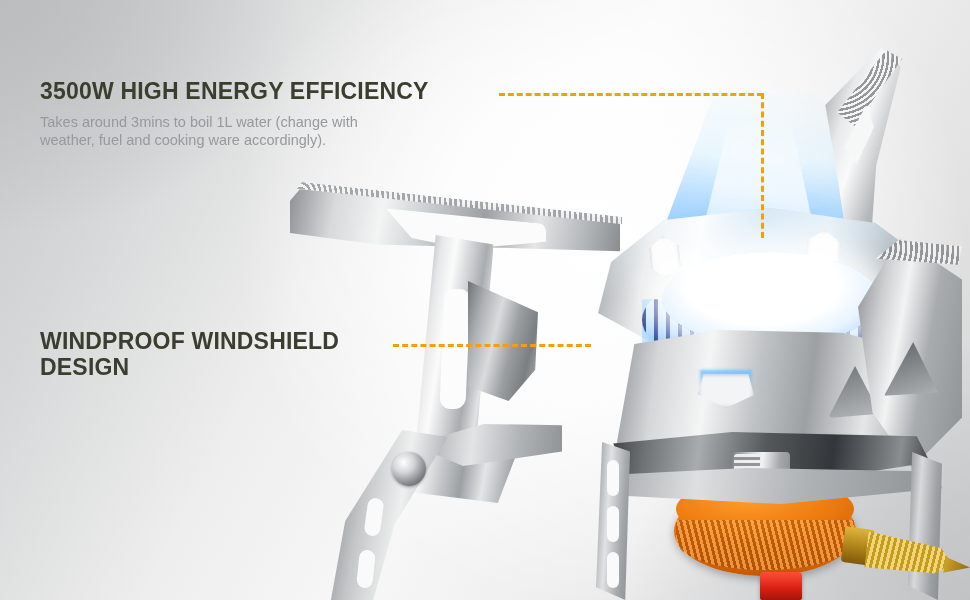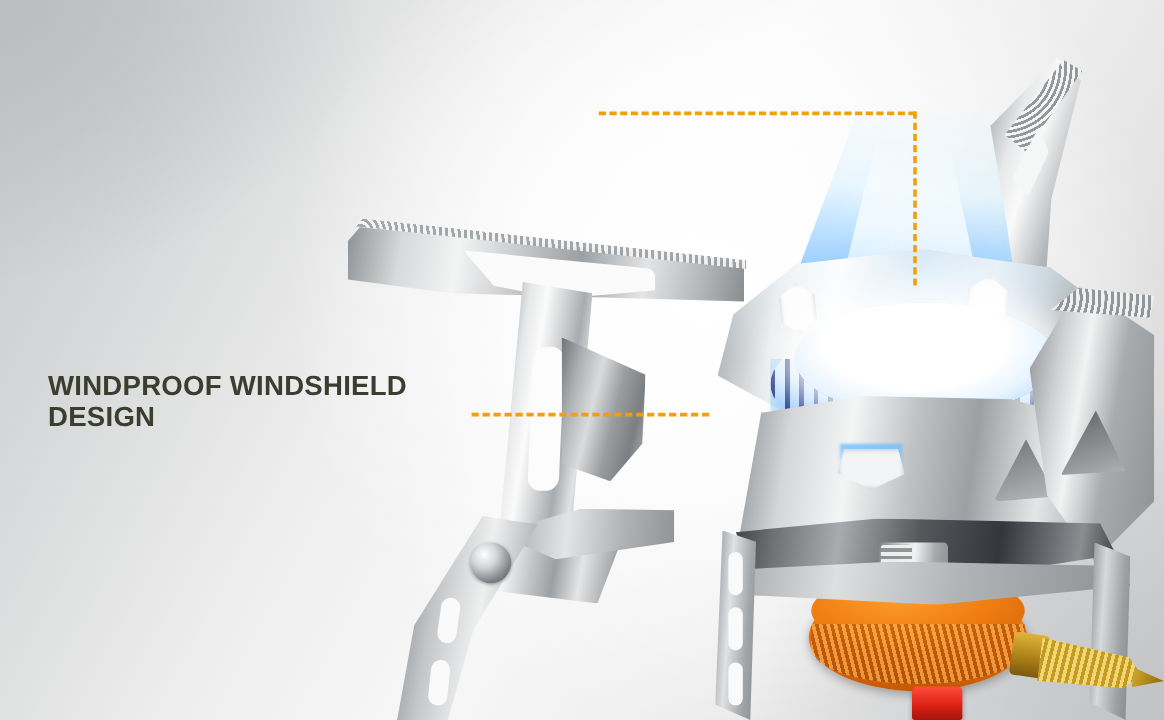--- a/index.html
+++ b/index.html
@@ -41,21 +41,21 @@
     white-space:pre-line;
   }
   .feature p {
     margin-top:9px;
     font-size:14.5px;
     line-height:18px;
     color:#97999d;
     white-space:pre-line;
   }
   #feature-power  { left:40px; top:78px;  width:450px; }
-  #feature-wind   { left:40px; top:308px; width:400px; }
+  #feature-wind   { left:40px; top:328px; width:400px; }
 
   
   .dash-h, .dash-v { position:absolute; z-index:45; }
   .dash-h {
     height:0; border-top:3px dashed var(--accent,#f2a007);
   }
   .dash-v {
     width:0; border-left:3px dashed var(--accent,#f2a007);
   }
   #conn-power-h { left:499px; top:93px;  width:264px; }
@@ -462,19 +462,24 @@
     <div id="valve-collar"></div>
     <div id="valve-body"></div>
     <div id="valve-tip"></div>
     <div id="igniter"></div>
   </div>
 
   <div id="conn-power-h" class="dash-h" style="--accent: #f2a007;"></div>
   <div id="conn-power-v" class="dash-v" style="--accent: #f2a007;"></div>
   <div id="conn-wind-h" class="dash-h" style="--accent: #f2a007;"></div>
 
+  <div id="feature-power" class="feature">
+    <h2>3500W HIGH ENERGY EFFICIENCY</h2>
+    <p>Takes around 3mins to boil 1L water (change with
+weather, fuel and cooking ware accordingly).</p>
+  </div>
 
   <div id="feature-wind" class="feature">
     <h2>WINDPROOF WINDSHIELD
 DESIGN</h2>
   </div>
 
 </div>
 
 </body></html>

